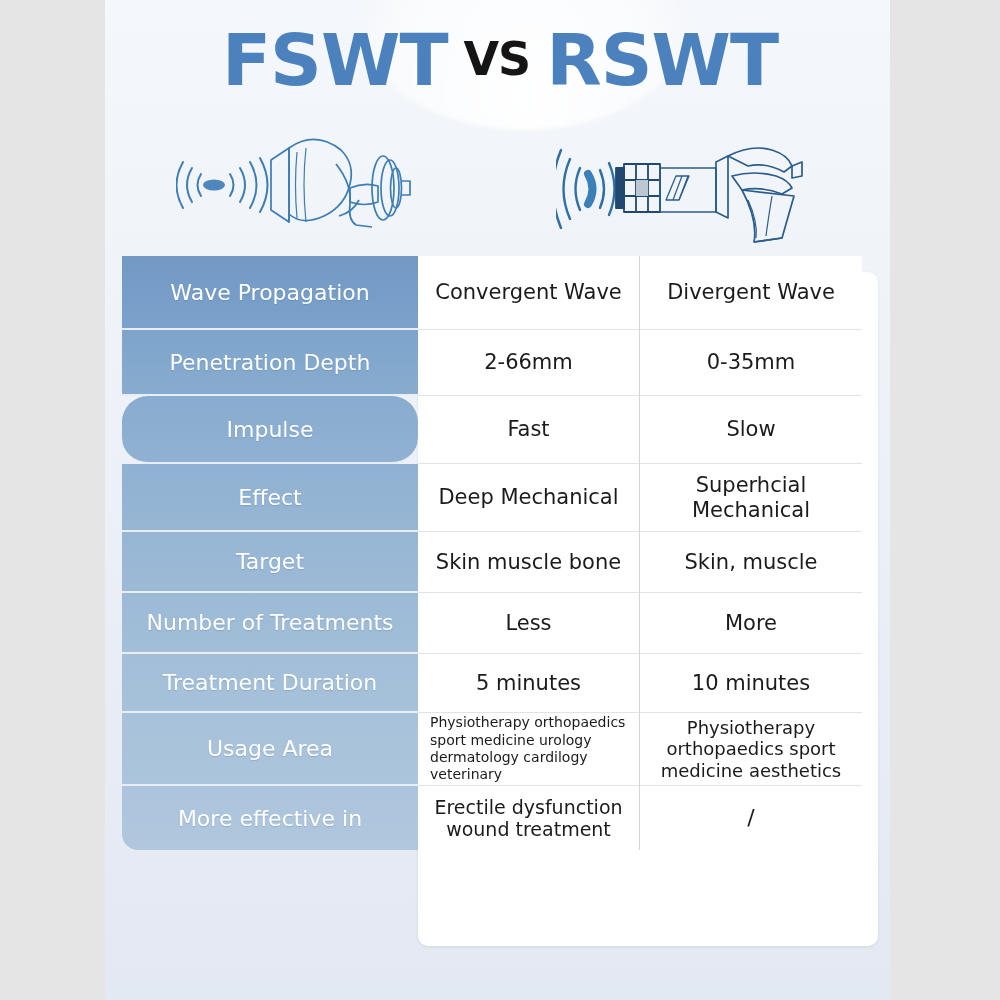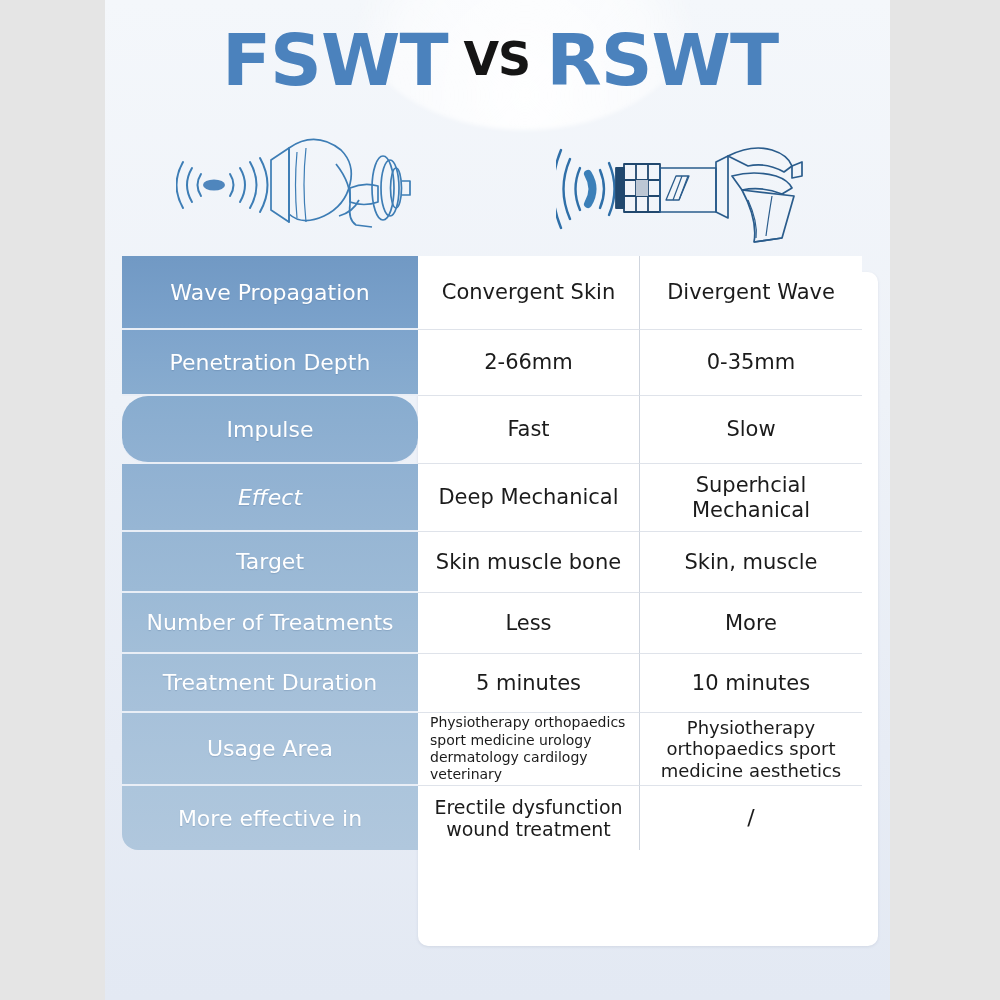--- a/index.html
+++ b/index.html
@@ -98,21 +98,21 @@
     z-index: 2;
     border-bottom: 2px solid #e9eef6;
     text-shadow: 0 1px 1px rgba(70,100,140,0.25);
   }
 
   
   .r0 .cell-label { background: linear-gradient(180deg,#7ba0c8 0%, #7099c4 100%); }
   .r1 .cell-label { background: linear-gradient(180deg,#7199c4 0%, #7ba2cb 100%); }
   .r2 .cell-label { background: linear-gradient(180deg,#7ea4cc 0%, #88accf 100%); }
   .r3 .cell-label { background: linear-gradient(180deg,#88accf 0%, #90b1d2 100%); border-radius: 26px; }
-  .r4 .cell-label { background: linear-gradient(180deg,#90b1d2 0%, #97b6d4 100%); font-style: italic; }
+  .r4 .cell-label { background: linear-gradient(180deg,#90b1d2 0%, #97b6d4 100%); }
   .r5 .cell-label { background: linear-gradient(180deg,#97b6d4 0%, #9cbad6 100%); }
   .r6 .cell-label { background: linear-gradient(180deg,#9cbad6 0%, #a2bed8 100%); text-align: center; }
   .r7 .cell-label { background: linear-gradient(180deg,#a2bed8 0%, #a7c1da 100%); }
   .r8 .cell-label { background: linear-gradient(180deg,#a7c1da 0%, #acc5dc 100%); }
   .r9 .cell-label { background: linear-gradient(180deg,#acc5dc 0%, #b0c7dd 100%); }
 
   .r0 .cell-label { border-top-left-radius: 16px; }
   .r9 .cell-label { border-bottom-left-radius: 16px; border-bottom: none; }
 
   
@@ -234,21 +234,21 @@
       <path d="M216,70 q-4,24 -6,40" stroke-width="1.2"></path>
     </g>
   </svg>
 
   <div id="table">
     <div id="val-backing"></div>
 
 
     <div class="row r1" style="height:74px">
       <div class="cell-label">Wave Propagation</div>
-      <div class="cell-val col-a">Convergent Skin</div>
+      <div class="cell-val col-a">Convergent Wave</div>
       <div class="cell-val col-b">Divergent Wave</div>
     </div>
 
     <div class="row r2" style="height:66px">
       <div class="cell-label">Penetration Depth</div>
       <div class="cell-val col-a">2-66mm</div>
       <div class="cell-val col-b">0-35mm</div>
     </div>
 
     <div class="row r3" style="height:68px">

